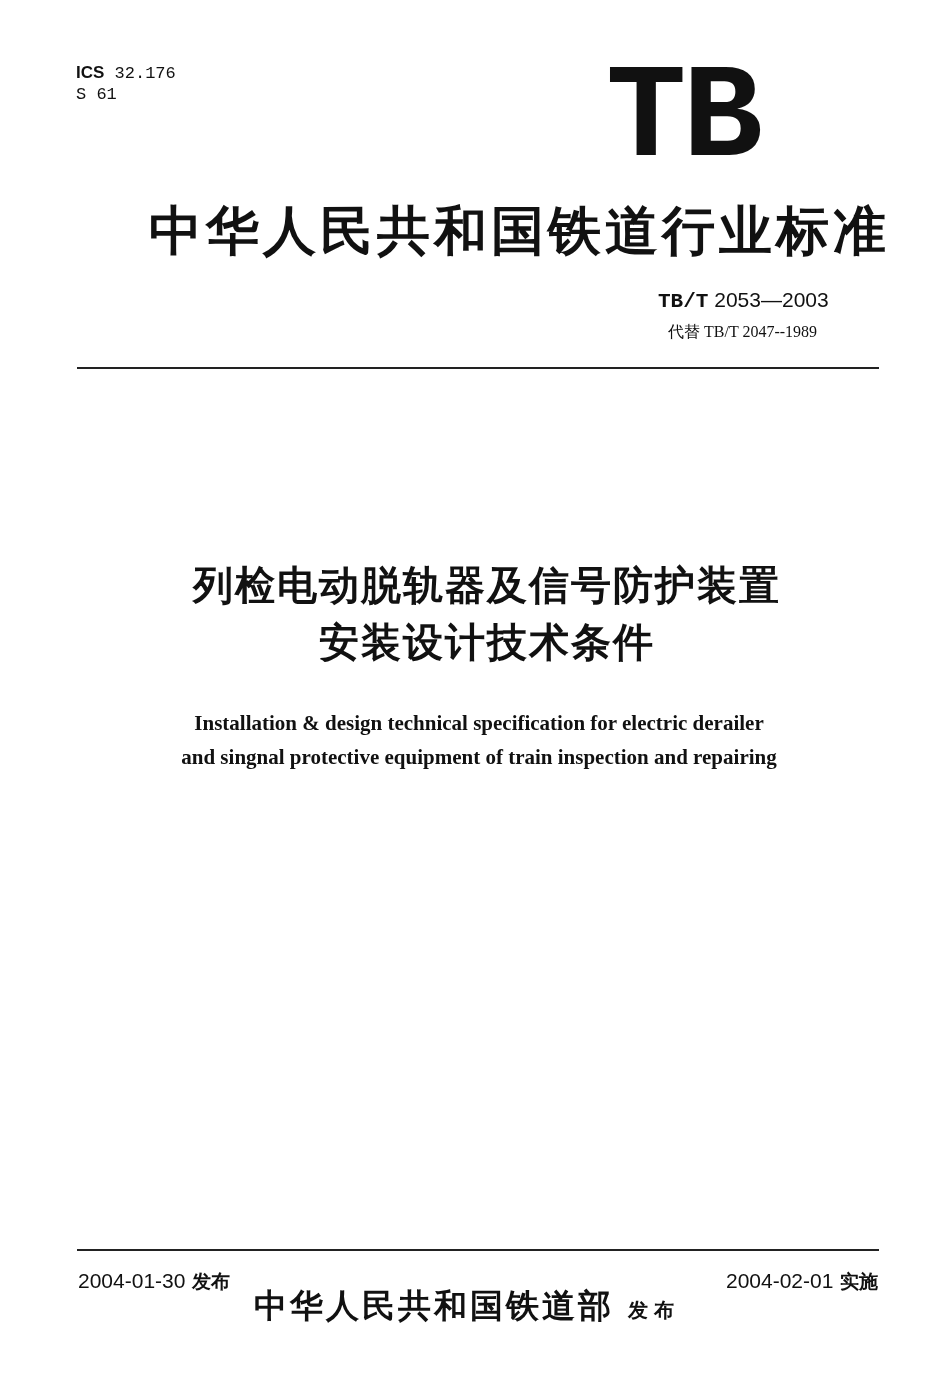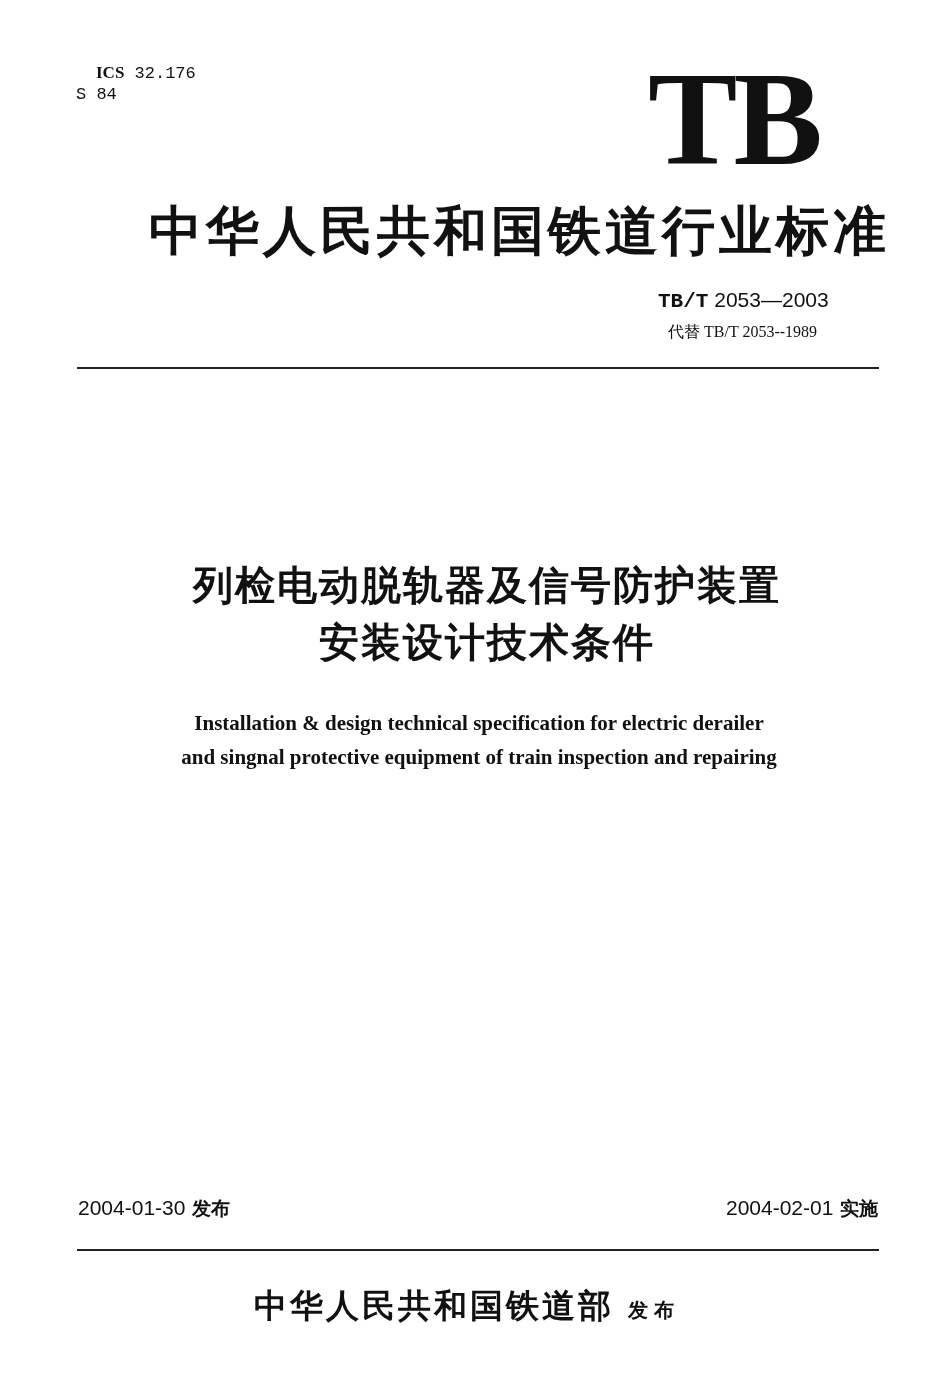--- a/index.html
+++ b/index.html
@@ -1,56 +1,56 @@
 <!DOCTYPE html>
 <html><head>
 <meta charset="utf-8">
 <style>
   html, body { margin: 0; padding: 0; background: #ffffff; }
   body { width: 950px; height: 1388px; position: relative; overflow: hidden; color: #111; }
   .abs { position: absolute; }
   .ics { left: 76px; top: 62px; font-family: "Liberation Mono", "DejaVu Sans Mono", monospace; font-size: 17px; line-height: 21px; letter-spacing: 0px; }
-  .ics .pre { font-family: Liberation Serif, serif; font-weight: bold; margin-left: 20px; }
-  .logo { left: 648px; top: 64px; font-family: Liberation Serif, serif; font-weight: bold; font-size: 134px; line-height: 110px; letter-spacing: -4px; }
+  .ics .pre { font-family: Liberation Sans, sans-serif; font-weight: bold; }
+  .logo { left: 606px; top: 64px; font-family: Liberation Mono, monospace; font-weight: bold; font-size: 134px; line-height: 110px; letter-spacing: -4px; }
   .std-title { left: 78px; top: 196px; width: 812px; font-family: "DejaVu Sans", sans-serif; font-weight: bold; font-size: 53px; line-height: 70px; letter-spacing: 4px; white-space: nowrap; text-align: right; }
   .std-number { left: 658px; top: 288px; font-family: "Liberation Sans", sans-serif; font-size: 21px; line-height: 24px; white-space: nowrap; }
   .std-number .tb { font-family: Liberation Mono, monospace; font-weight: bold; }
   .replaces { left: 668px; top: 322px; font-family: "Liberation Serif", serif; font-size: 16px; line-height: 20px; white-space: nowrap; }
   .rule-top { left: 77px; top: 367px; width: 802px; height: 2px; background: #222; }
   .cn-title { left: 12px; width: 950px; text-align: center; font-family: "DejaVu Sans", sans-serif; font-weight: bold; font-size: 40px; line-height: 50px; letter-spacing: 2px; }
   .cn-title.l1 { top: 560px; }
   .cn-title.l2 { top: 617px; }
   .en-title { left: 0; width: 958px; text-align: center; font-family: "Liberation Serif", serif; font-weight: bold; font-size: 21px; line-height: 34px; }
   .en-title.l1 { top: 706px; }
   .en-title.l2 { top: 740px; }
-  .date { top: 1195px; font-family: "Liberation Sans", sans-serif; font-size: 21px; line-height: 26px; white-space: nowrap; }
+  .date { top: 1268px; font-family: "Liberation Sans", sans-serif; font-size: 21px; line-height: 26px; white-space: nowrap; }
   .date.left { left: 78px; }
   .date.right { right: 72px; }
   .date .cn { font-family: "DejaVu Sans", sans-serif; font-weight: bold; font-size: 19px; }
   .rule-bottom { left: 77px; top: 1249px; width: 802px; height: 2px; background: #222; }
   .issuer { left: 210px; top: 1284px; font-family: "DejaVu Sans", sans-serif; font-weight: bold; font-size: 33px; line-height: 44px; letter-spacing: 3px; white-space: nowrap; margin-left: 44px; }
   .issuer .pub { font-size: 20px; letter-spacing: 6px; margin-left: 14px; }
 </style>
 </head>
 <body>
 
 <div class="abs ics">
   <div><span class="pre">ICS</span><span> 32.176</span></div>
-  <div>S 84</div>
+  <div>S 61</div>
 </div>
 
 <div class="abs logo">TB</div>
 
 <div class="abs std-title">中华人民共和国铁道行业标准</div>
 
 <div class="abs std-number">
   <span class="tb">TB/T</span><span> 2053—2003</span>
 </div>
 
-<div class="abs replaces">代替 TB/T 2053--1989</div>
+<div class="abs replaces">代替 TB/T 2047--1989</div>
 
 <div class="abs rule-top"></div>
 
 <div class="abs cn-title l1">列检电动脱轨器及信号防护装置</div>
 <div class="abs cn-title l2">安装设计技术条件</div>
 
 <div class="abs en-title l1">Installation &amp; design technical specification for electric derailer</div>
 <div class="abs en-title l2">and singnal protective equipment of train inspection and repairing</div>
 
 <div class="abs date left">

